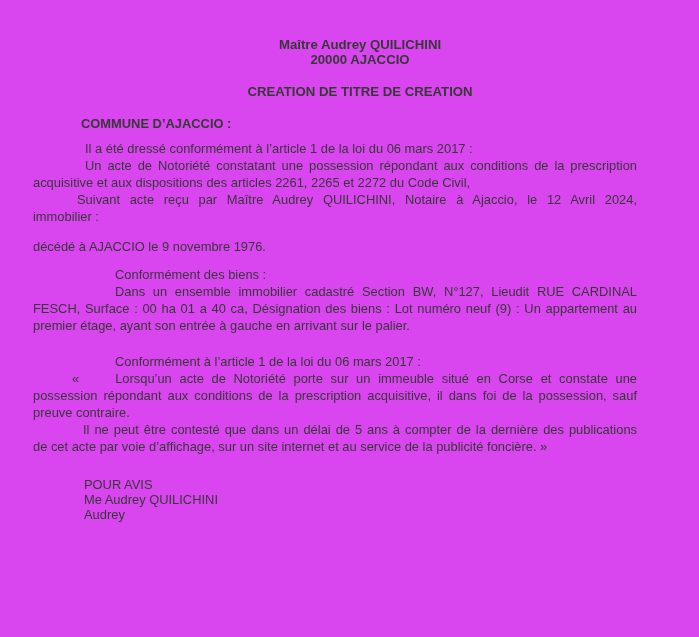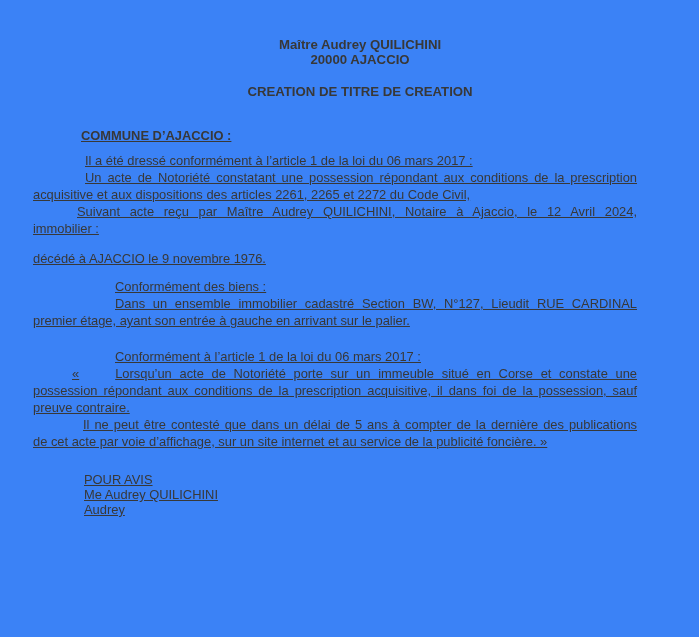--- a/index.html
+++ b/index.html
@@ -13,21 +13,21 @@
     font-family: "Liberation Sans", sans-serif;
     color: #383838;
     overflow: hidden;
   }
   .page {
     position: relative;
     width: 699px;
     height: 637px;
     box-sizing: border-box;
     padding-top: 37px;
-    background: #3b82f6;
+    background: #d946ef;
   }
   
   .header {
     width: 650px;
     margin-left: 35px;
     text-align: center;
     font-weight: bold;
     font-size: 13.2px;
   }
   .hline { line-height: 15px; height: 15px; }
@@ -38,23 +38,22 @@
     text-align: center;
     font-weight: bold;
     font-size: 13.2px;
     line-height: 15px;
     height: 15px;
   }
   
   .textblock {
     margin-left: 33px;
     width: 604px;
-    margin-top: 29px;
+    margin-top: 17px;
     font-size: 12.9px;
-    text-decoration: underline;
   }
   .commune {
     font-weight: bold;
     font-size: 12.9px;
     line-height: 15px;
     height: 15px;
     padding-left: 48px;
   }
   .par { margin: 0; }
   .jline {
@@ -115,20 +114,21 @@
       <span class="jline l">immobilier :</span>
     </div>
 
     <div class="par mt13">
       <span class="jline l">décédé à AJACCIO le 9 novembre 1976.</span>
     </div>
 
     <div class="par mt11">
       <span class="jline l i82">Conformément des biens :</span>
       <span class="jline j i82">Dans un ensemble immobilier cadastré Section BW, N°127, Lieudit  RUE CARDINAL</span>
+      <span class="jline j">FESCH,  Surface : 00 ha 01 a 40 ca, Désignation des biens : Lot numéro neuf (9) : Un appartement au</span>
       <span class="jline l">premier étage, ayant son entrée à gauche en arrivant sur le palier.</span>
     </div>
 
     <div class="par mt19">
       <span class="jline l i82">Conformément à l’article 1 de la loi du 06 mars 2017 :</span>
       <span class="jline j i39"><span>«</span><span class="qgap"></span><span>Lorsqu’un acte de Notoriété porte sur un immeuble situé en Corse et constate une</span></span>
       <span class="jline j">possession répondant aux conditions de la prescription acquisitive, il dans foi de la possession, sauf</span>
       <span class="jline l">preuve contraire.</span>
       <span class="jline j i50">Il ne peut être contesté que dans un délai de 5 ans à compter de la dernière des publications</span>
       <span class="jline l">de cet acte par voie d’affichage, sur un site internet et au service de la publicité foncière. »</span>

